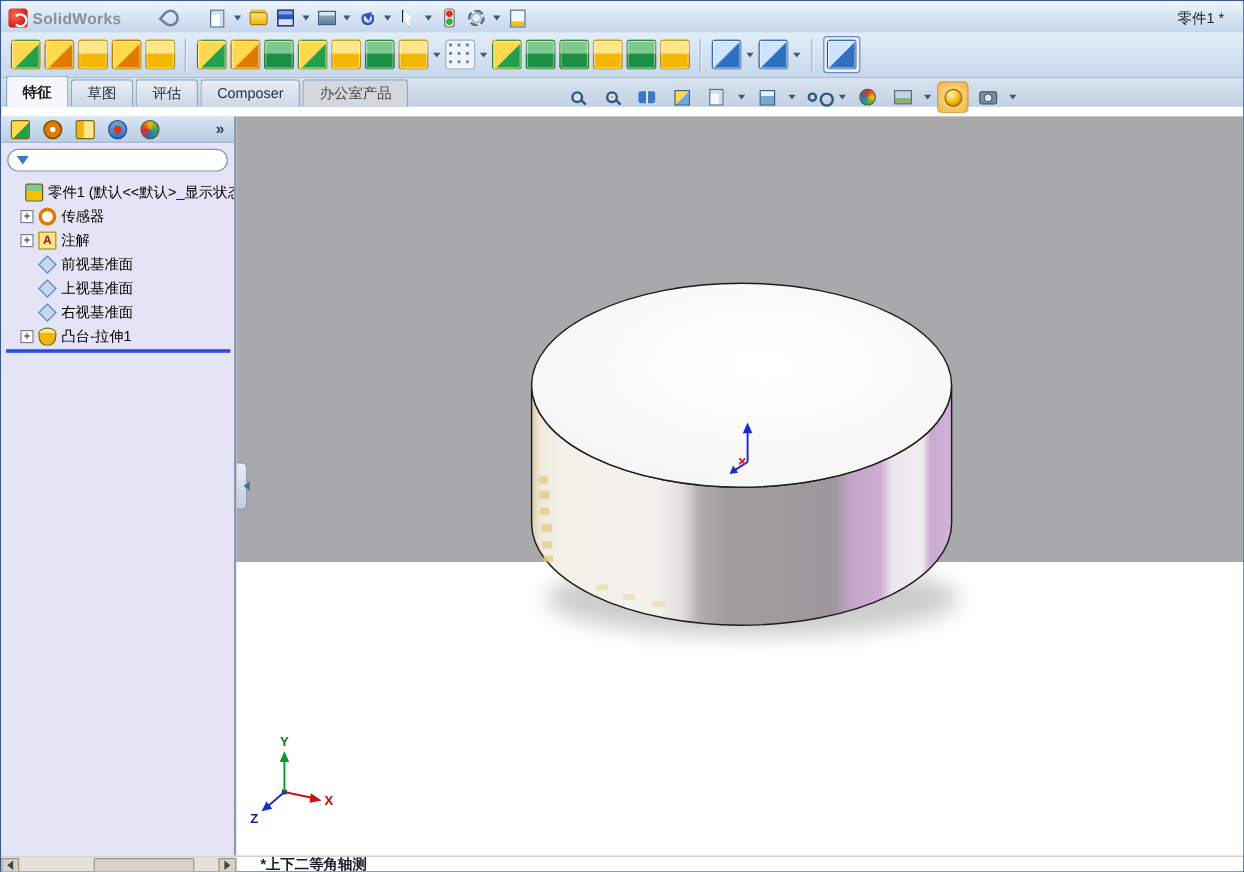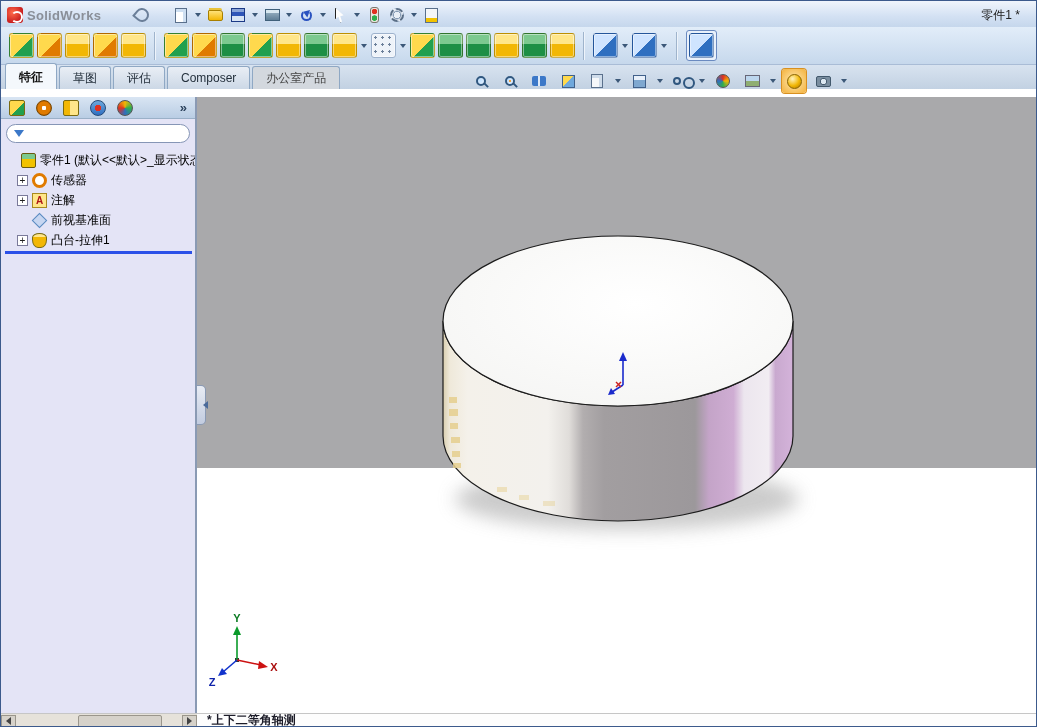--- a/index.html
+++ b/index.html
@@ -154,21 +154,21 @@
   .statusbar { position:absolute; left:0; top:712px; width:100%; height:15px; background:#fdfdfd;
     border-top:1px solid #c6c6c6; display:flex; align-items:center; }
   .hscroll { width:196px; height:14px; background:#e6e2da; display:flex; align-items:center; }
   .sb-btn { width:15px; height:13px; background:#d6d2ca; border:1px solid #9a968c;
     display:flex; align-items:center; justify-content:center; }
   .sb-arrow-l { width:0; height:0; border:4px solid transparent; border-right:5px solid #444; margin-left:-4px; }
   .sb-arrow-r { width:0; height:0; border:4px solid transparent; border-left:5px solid #444; margin-right:-4px; }
   .sb-track { flex:1; position:relative; height:13px; }
   .sb-thumb { position:absolute; left:62px; width:84px; top:0; height:13px; background:#d6d2ca;
     border:1px solid #9a968c; border-radius:2px; }
-  .status-view { margin-left:10px; font-size:12px; font-weight:bold; color:#1c1c28;
+  .status-view { margin-left:20px; font-size:12px; font-weight:bold; color:#1c1c28;
     border-bottom:2px solid #2b50e8; line-height:13px; }
 </style>
 </head>
 <body>
 
 <div id="app">
 
   <div class="titlebar">
     <span class="logo-mark"></span>
     <span class="app-title">SolidWorks</span>
@@ -323,20 +323,30 @@
       </div>
       <div class="tree-row child">
         <span class="expander">+</span>
         <span class="ticon i-ann">A</span>
         <span class="tree-label">注解</span>
       </div>
       <div class="tree-row child">
         <span class="expander none"></span>
         <span class="ticon i-plane"></span>
         <span class="tree-label">前视基准面</span>
+      </div>
+      <div class="tree-row child">
+        <span class="expander none"></span>
+        <span class="ticon i-plane"></span>
+        <span class="tree-label">上视基准面</span>
+      </div>
+      <div class="tree-row child">
+        <span class="expander none"></span>
+        <span class="ticon i-plane"></span>
+        <span class="tree-label">右视基准面</span>
       </div>
       <div class="tree-row child">
         <span class="expander">+</span>
         <span class="ticon i-extrude"></span>
         <span class="tree-label">凸台-拉伸1</span>
       </div>
       <div class="rollback"></div>
     </div>
   </div>
 

